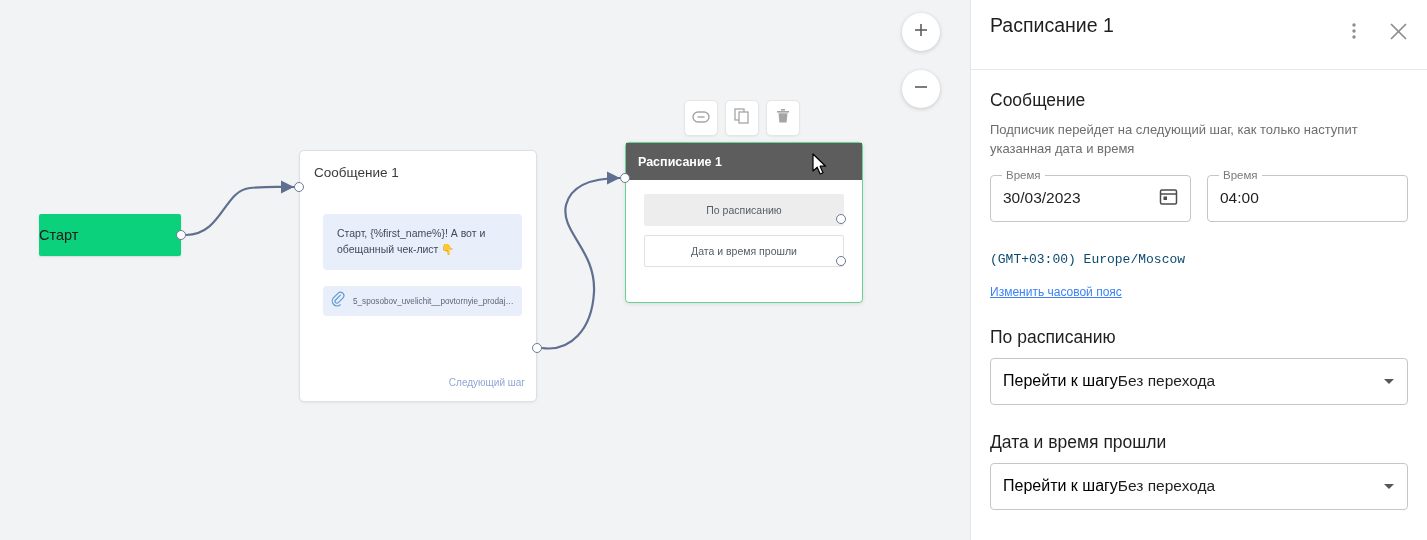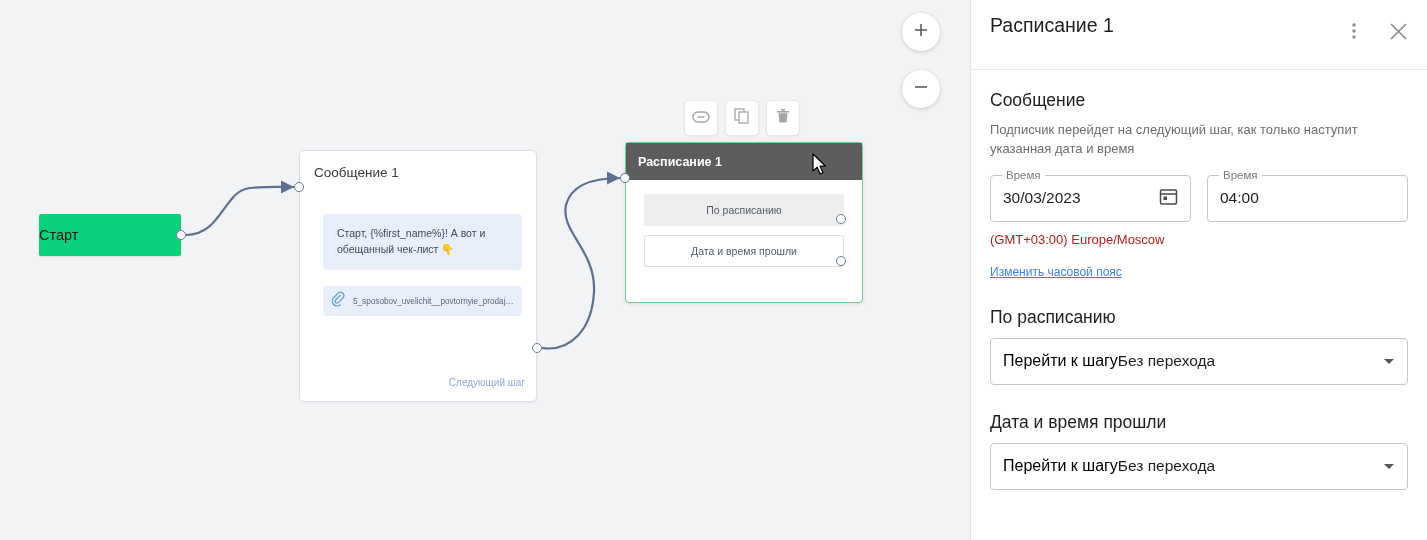--- a/index.html
+++ b/index.html
@@ -163,21 +163,21 @@
     display: flex; align-items: center;
     padding: 0 12px;
   }
   .field .flabel {
     position: absolute; left: 11px; top: -7px;
     background: #ffffff; padding: 0 4px;
     font-size: 11.5px; color: #7a7a7a;
   }
   .field .fval { font-size: 15.5px; color: #1f1f1f; }
   .row { display: flex; gap: 16px; }
-  .tz-text { font-size: 13px; color: #b91c1c; margin-top: 10px; }
+  .tz-text { font-size: 13px; color: #0c4a6e; margin-top: 30px; font-family: Liberation Mono, monospace; }
   .tz-link { font-size: 12px; color: #3b82f6; margin-top: 18px; display: inline-block; }
 
   .sub-title { font-size: 17.5px; color: #1f1f1f; margin: 27px 0 10px 0; }
   .select-field {
     position: relative;
     border: 1px solid #c6c6c6; border-radius: 4px;
     height: 47px; display: flex; align-items: center;
     padding: 0 12px;
   }
   .select-field .sval { font-size: 15.5px; color: #1f1f1f; }

